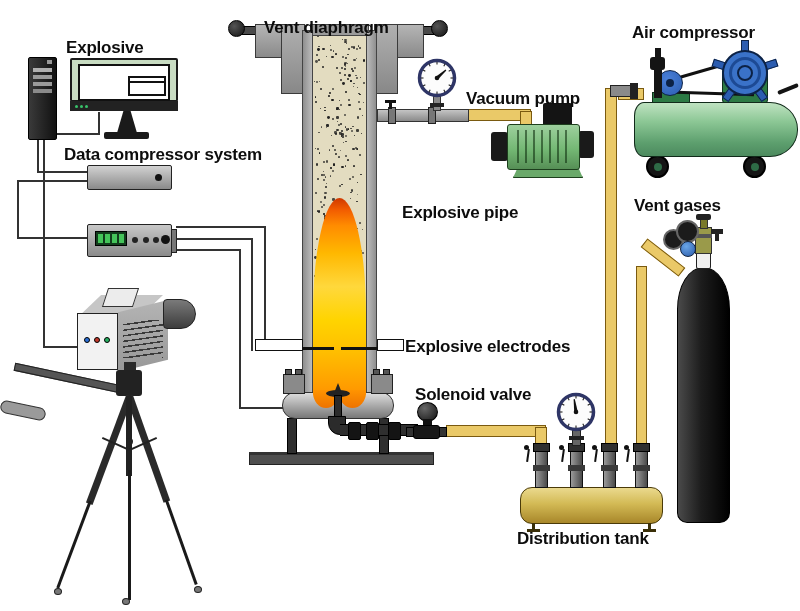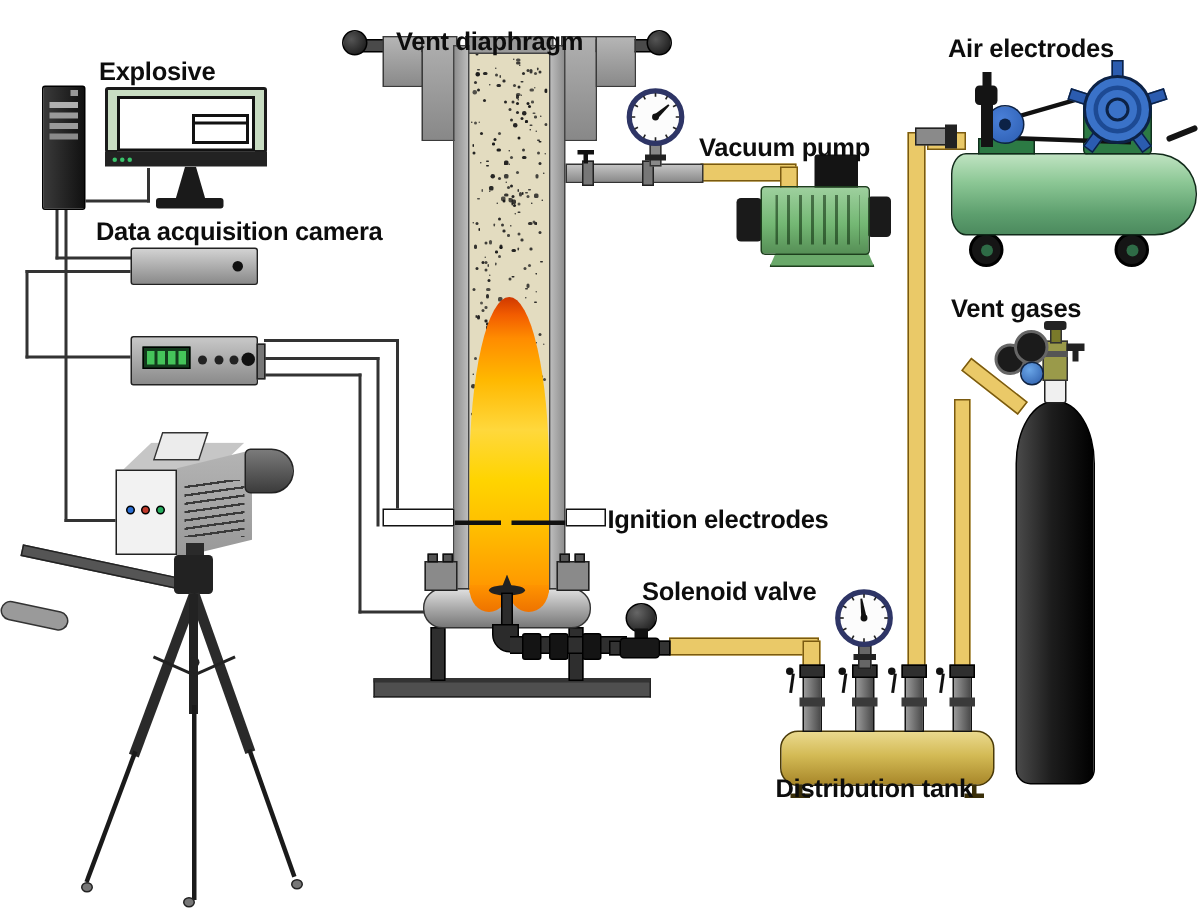--- a/index.html
+++ b/index.html
@@ -533,20 +533,21 @@
   <div class="s" style="left:112px;top:234px;width:5px;height:9px;background:#45c45a"></div>
   <div class="s" style="left:119px;top:234px;width:5px;height:9px;background:#45c45a"></div>
   <div class="s circle" style="left:132px;top:237px;width:6px;height:6px;background:#222"></div>
   <div class="s circle" style="left:143px;top:237px;width:6px;height:6px;background:#222"></div>
   <div class="s circle" style="left:153px;top:237px;width:6px;height:6px;background:#222"></div>
   <div class="s circle" style="left:161px;top:235px;width:9px;height:9px;background:#111"></div>
   <div class="s" style="left:171px;top:229px;width:6px;height:24px;background:#777;border:1px solid #222"></div>
 
   <div class="lbl" style="left:66px;top:38px">Explosive</div>
   <div class="lbl" style="left:264px;top:18px">Vent diaphragm</div>
-  <div class="lbl" style="left:632px;top:23px">Air electrodes</div>
-  <div class="lbl" style="left:64px;top:145px">Data acquisition camera</div>
+  <div class="lbl" style="left:632px;top:23px">Air compressor</div>
+  <div class="lbl" style="left:64px;top:145px">Data compressor system</div>
   <div class="lbl" style="left:466px;top:89px">Vacuum pump</div>
+  <div class="lbl" style="left:402px;top:203px">Explosive pipe</div>
   <div class="lbl" style="left:634px;top:196px">Vent gases</div>
-  <div class="lbl" style="left:405px;top:337px">Ignition electrodes</div>
-  <div class="lbl" style="left:428px;top:385px">Solenoid valve</div>
-  <div class="lbl" style="left:517px;top:516px">Distribution tank</div>
+  <div class="lbl" style="left:405px;top:337px">Explosive electrodes</div>
+  <div class="lbl" style="left:415px;top:385px">Solenoid valve</div>
+  <div class="lbl" style="left:517px;top:529px">Distribution tank</div>
 </div>
 
 </body></html>

